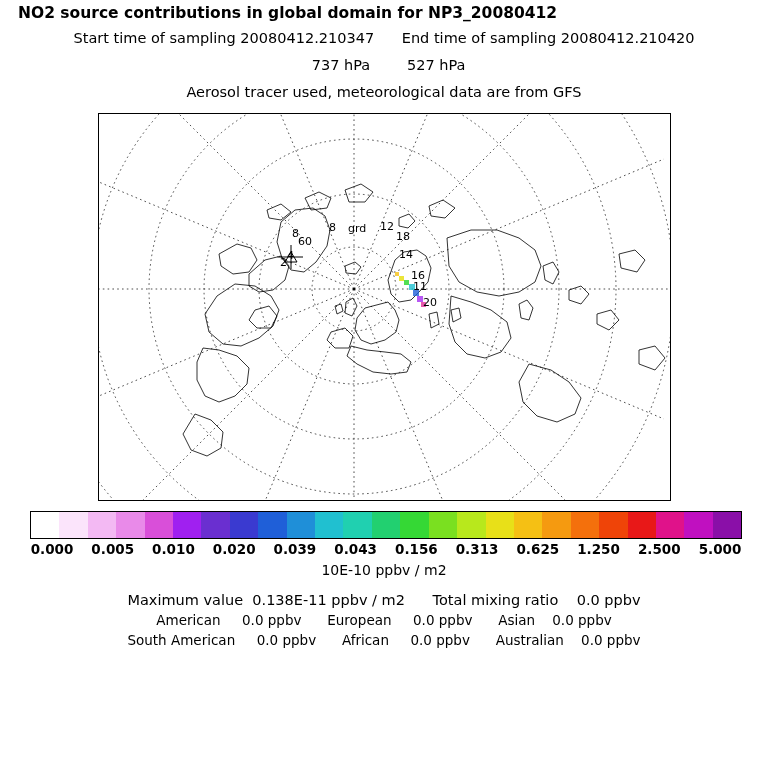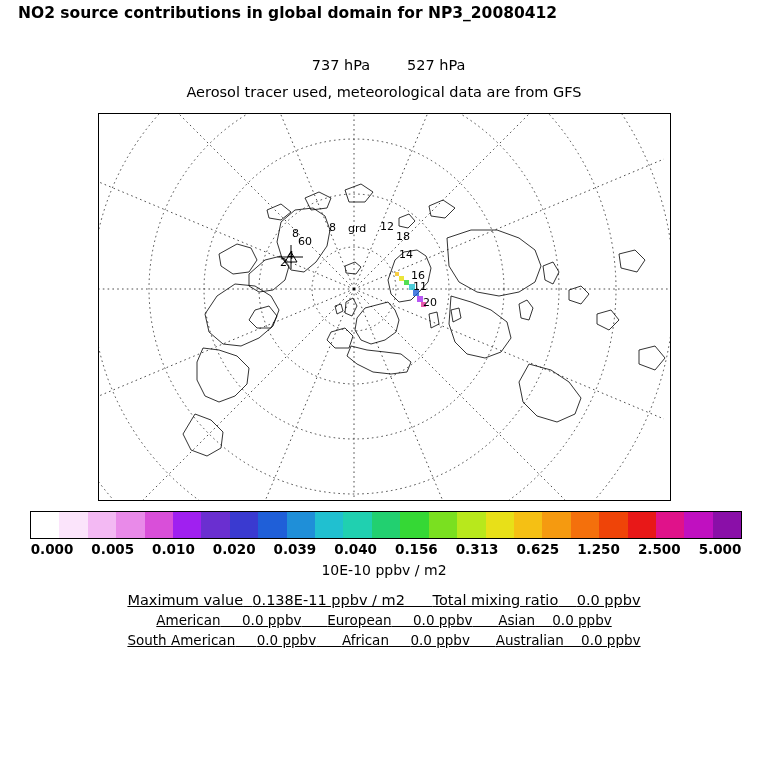--- a/index.html
+++ b/index.html
@@ -104,39 +104,50 @@
     width: 768px;
     font-size: 14.5px;
   }
   .stat-line {
     display: flex;
     justify-content: center;
     align-items: baseline;
     margin-bottom: 4px;
     white-space: pre;
   }
-  .grp { display: inline-block; white-space: pre; text-decoration: underline; }
+  .grp { display: inline-block; white-space: pre; }
 
   .maxrow { font-size: 14.5px; }
   .regionrow { font-size: 13.5px; }
 
   
   .plabel {
     font-family: "DejaVu Sans", sans-serif;
     font-size: 11px;
     fill: #000;
   }
 </style>
 </head>
 <body>
 
 <div id="page">
 
   <div class="hdr-title">NO2 source contributions in global domain for NP3_20080412</div>
 
+  <div class="hdr-line" id="line2">
+    <div class="hdr-row">
+      <span class="hdr-cell">Start time of sampling</span>
+      <span class="hdr-cell">&nbsp;</span>
+      <span class="hdr-cell">20080412.210347</span>
+      <span class="hdr-cell">&nbsp;&nbsp;&nbsp;&nbsp;&nbsp;&nbsp;</span>
+      <span class="hdr-cell">End time of sampling</span>
+      <span class="hdr-cell">&nbsp;</span>
+      <span class="hdr-cell">20080412.210420</span>
+    </div>
+  </div>
 
   <div class="hdr-line" id="line3">
     <div class="hdr-row">
       <span class="hdr-cell">&nbsp;&nbsp;</span>
       <span class="hdr-cell">737 hPa</span>
       <span class="hdr-cell">&nbsp;&nbsp;&nbsp;&nbsp;&nbsp;&nbsp;</span>
       <span class="hdr-cell">&nbsp;&nbsp;</span>
       <span class="hdr-cell">527 hPa</span>
     </div>
   </div>
@@ -295,21 +306,21 @@
       <div class="cell" style="background: rgb(224, 18, 138);"></div>
       <div class="cell" style="background: rgb(192, 16, 192);"></div>
       <div class="cell" style="background: rgb(138, 15, 168);"></div>
     </div>
   <div id="cbar-labels">
       <span style="left: 52px;">0.000</span>
       <span style="left: 112.727px;">0.005</span>
       <span style="left: 173.455px;">0.010</span>
       <span style="left: 234.182px;">0.020</span>
       <span style="left: 294.909px;">0.039</span>
-      <span style="left: 355.636px;">0.040</span>
+      <span style="left: 355.636px;">0.043</span>
       <span style="left: 416.364px;">0.156</span>
       <span style="left: 477.091px;">0.313</span>
       <span style="left: 537.818px;">0.625</span>
       <span style="left: 598.545px;">1.250</span>
       <span style="left: 659.273px;">2.500</span>
       <span style="left: 720px;">5.000</span>
     </div>
   <div id="cbar-unit">10E-10 ppbv / m2</div>
 
   <div id="stats">

